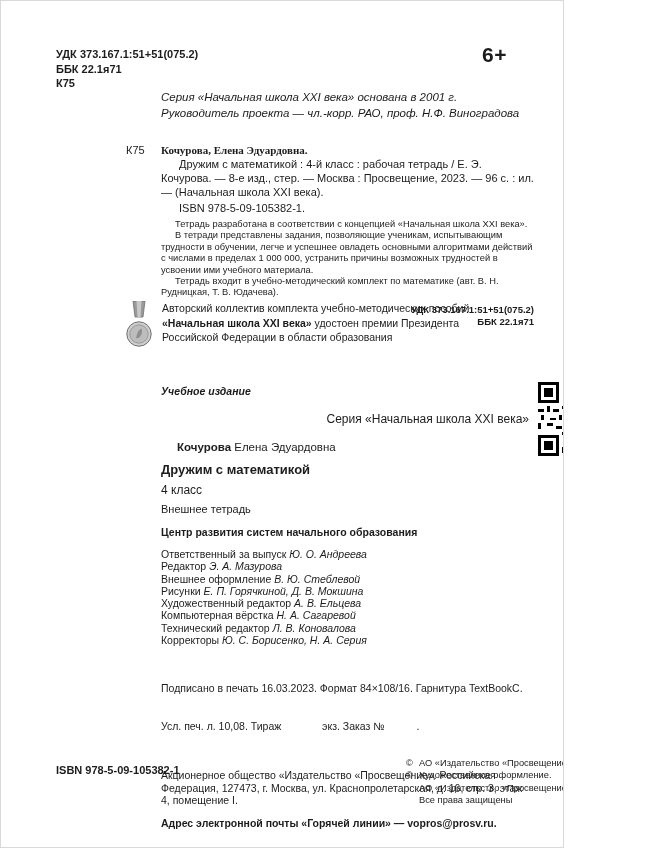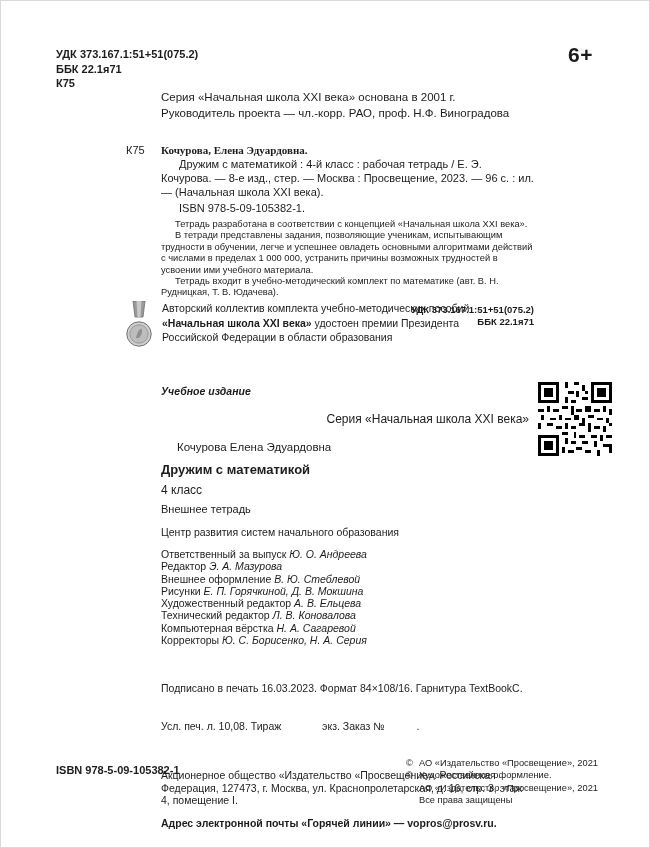--- a/index.html
+++ b/index.html
@@ -1,25 +1,25 @@
 <!DOCTYPE html>
 <html><head>
 <meta charset="utf-8">
 <style>
   html,body{margin:0;padding:0;background:#fff;}
   .page{
-    position:relative;width:650px;height:848px;background:#fff;
+    position:relative;width:564px;height:848px;background:#fff;
     font-family:"Liberation Sans",sans-serif;color:#1c1c1c;
     border:1px solid #d9d9d9;box-sizing:border-box;overflow:hidden;
   }
   
   .head-left{position:absolute;left:55px;top:46px;font-size:11px;line-height:14.5px;font-weight:700;}
   .age-badge{position:absolute;right:56px;top:42px;font-size:21px;font-weight:700;letter-spacing:.5px;}
   
-  .series-note{position:absolute;left:160px;top:88px;font-size:11.5px;line-height:16px;}
+  .series-note{position:absolute;left:160px;top:88px;font-style:italic;font-size:11.5px;line-height:16px;}
   
   .catalog{position:absolute;left:125px;top:142px;width:410px;font-size:11px;line-height:14px;}
   .catalog .margin-code{position:absolute;left:0;top:0;}
   .catalog-body{margin-left:35px;width:373px;}
   .cat-author{font-weight:700;font-family:Liberation Serif, serif;}
   .cat-desc{text-indent:18px;margin:0;}
   .cat-isbn{text-indent:18px;margin:2px 0 0 0;}
   .cat-annot{font-size:9.3px;line-height:11.4px;margin-top:4px;}
   .cat-annot p{margin:0;text-indent:14px;}
   .cat-udk-right{text-align:right;font-weight:700;font-size:9.5px;line-height:12px;margin-top:5px;}
@@ -28,25 +28,25 @@
   .medal{position:absolute;left:0;top:0;}
   .award-text{margin-left:36px;font-size:10.5px;line-height:14.5px;width:308px;}
   .award-text b{font-weight:700;}
   
   .qr{position:absolute;left:537px;top:381px;width:74px;height:74px;}
   
   .imprint{position:absolute;left:160px;top:384px;width:368px;font-size:10.5px;line-height:13px;}
   .imp-edition{font-weight:700;font-style:italic;}
   .imp-series{font-size:12px;margin-top:15px;text-align:right;}
   .imp-author{font-size:11.5px;margin-top:15px;}
-  .imp-author .surname{font-weight:400;padding-left:16px;}
+  .imp-author .surname{font-weight:700;padding-left:16px;}
   .imp-title{font-size:13px;font-weight:700;margin-top:9px;}
   .imp-grade{margin-top:8px;font-size:12px;}
   .imp-subtitle{margin-top:6px;font-size:11px;}
-  .imp-center{margin-top:10px;font-weight:400;}
+  .imp-center{margin-top:10px;font-weight:700;}
   .staff{margin-top:9px;line-height:12.3px;}
   .staff .name{font-style:italic;}
   .print-info{margin-top:10px;line-height:12.8px;white-space:pre;}
   .publisher{margin-top:10px;line-height:12.8px;width:362px;}
   .hotline{margin-top:10px;font-weight:700;}
   
   .footer-isbn{position:absolute;left:55px;top:763px;font-weight:700;font-size:11px;}
   .footer-copy{position:absolute;left:405px;top:756px;font-size:9.3px;line-height:12.4px;}
   .footer-copy .row{white-space:nowrap;}
   .footer-copy .sym{display:inline-block;width:13px;}
@@ -119,22 +119,22 @@
     <div class="imp-grade">4 класс</div>
     <div class="imp-subtitle">Внешнее тетрадь</div>
     <div class="imp-center">Центр развития систем начального образования</div>
 
     <div class="staff">
       <div><span>Ответственный за выпуск</span> <span class="name">Ю. О. Андреева</span></div>
       <div><span>Редактор</span> <span class="name">Э. А. Мазурова</span></div>
       <div><span>Внешнее оформление</span> <span class="name">В. Ю. Стеблевой</span></div>
       <div><span>Рисунки</span> <span class="name">Е. П. Горячкиной, Д. В. Мокшина</span></div>
       <div><span>Художественный редактор</span> <span class="name">А. В. Ельцева</span></div>
+      <div><span>Компьютерная вёрстка</span> <span class="name">Н. А. Сагаревой</span></div>
       <div><span>Технический редактор</span> <span class="name">Л. В. Коновалова</span></div>
-      <div><span>Компьютерная вёрстка</span> <span class="name">Н. А. Сагаревой</span></div>
       <div><span>Корректоры</span> <span class="name">Ю. С. Борисенко, Н. А. Серия</span></div>
     </div>
 
     <div class="print-info">
       <div>Подписано в печать 16.03.2023. Формат 84×108/16. Гарнитура TextBookC.</div>
       <div>Усл. печ. л. 10,08. Тираж              экз. Заказ №           .</div>
     </div>
 
     <div class="publisher">Акционерное общество «Издательство «Просвещение». Российская Федерация, 127473, г. Москва, ул. Краснопролетарская, д. 16, стр. 3, этаж 4, помещение I.</div>
     <div class="hotline">Адрес электронной почты «Горячей линии» — vopros@prosv.ru.</div>

